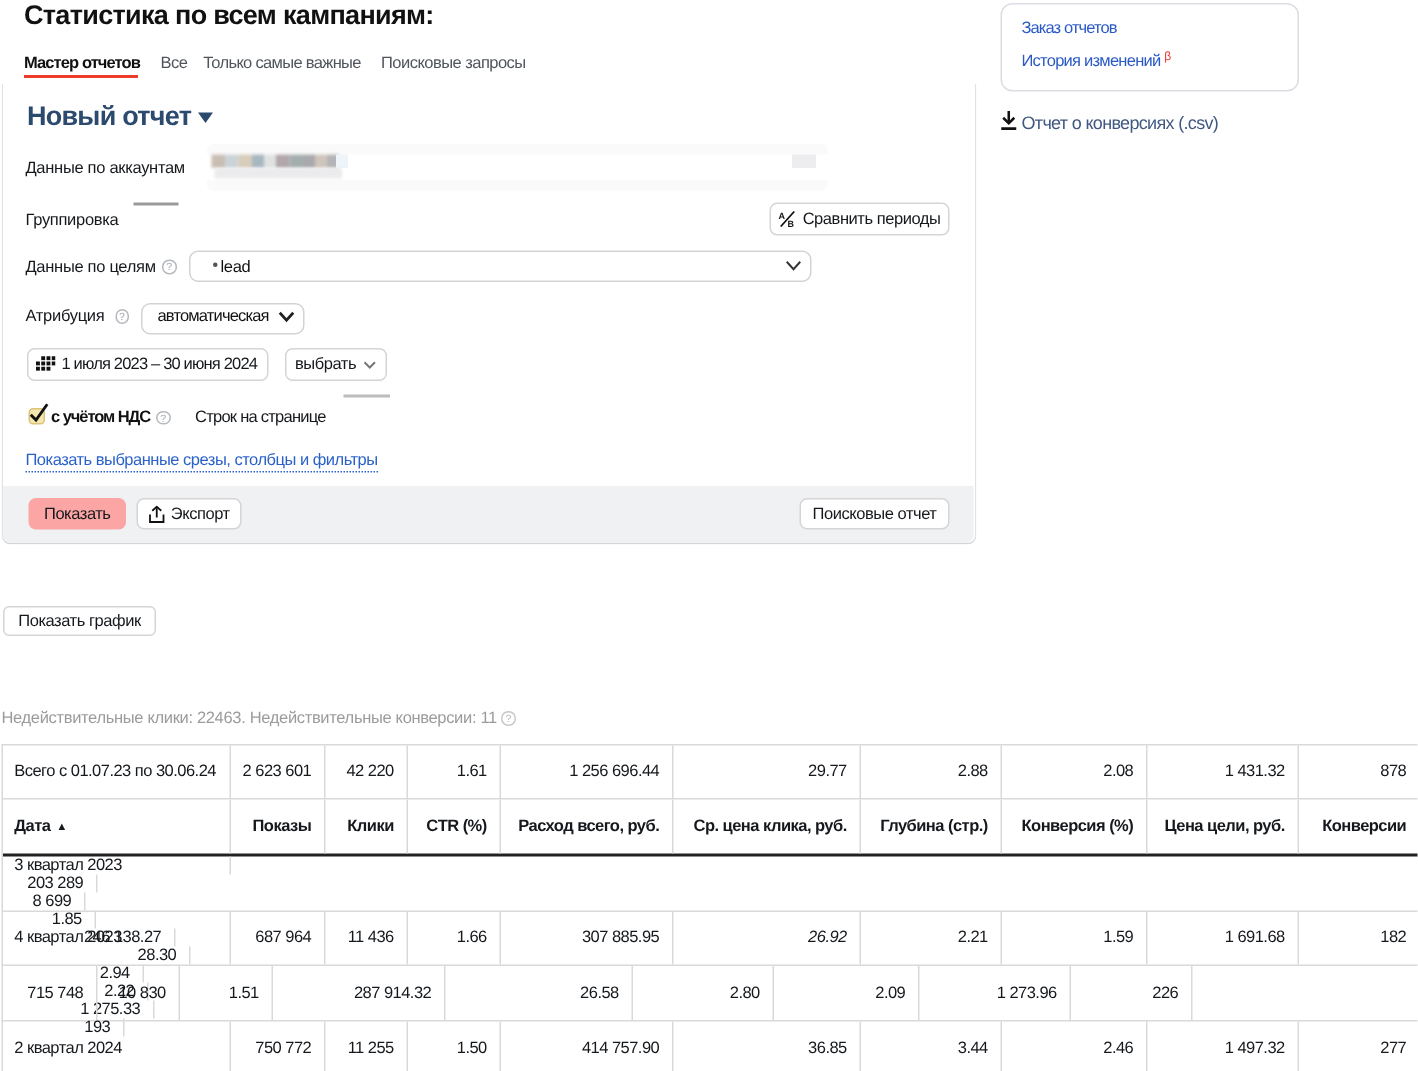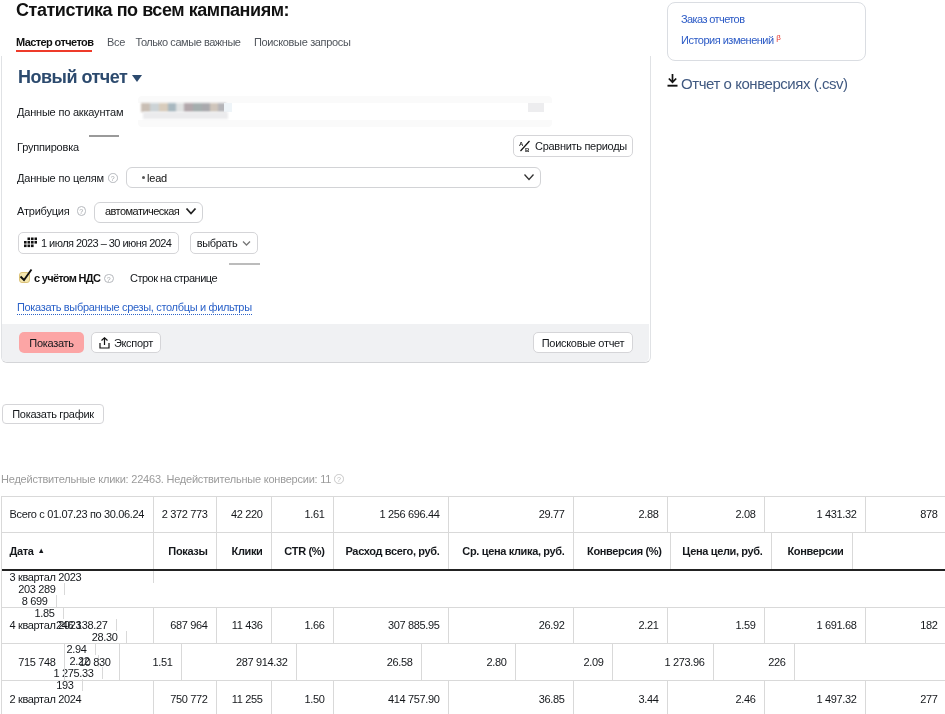--- a/index.html
+++ b/index.html
@@ -128,44 +128,45 @@
 <div class="abs" style="left:667px;top:2px;width:199px;height:59px;border:1px solid #dadde2;border-radius:8px;box-sizing:border-box;"></div>
 <div class="abs" style="left:681px;top:13px;font-size:11px;color:#2b5ac6;letter-spacing:-0.6px;">Заказ отчетов</div>
 <div class="abs" style="left:681px;top:33px;font-size:11px;color:#2b5ac6;letter-spacing:-0.5px;">История изменений <span style="color:#e5352d;font-size:8px;vertical-align:4px;">β</span></div>
 <svg class="abs" style="left:666.5px;top:73px;" width="11" height="14" viewBox="0 0 11 14">
   <g stroke="#111" fill="none">
     <path d="M5.5 1 L5.5 8.5" stroke-width="1.7"></path>
     <path d="M1.8 5.5 L5.5 9.2 L9.2 5.5" stroke-width="1.7"></path>
     <path d="M0.5 12.7 L10.5 12.7" stroke-width="1.9"></path>
     </g>
   </svg>
-<div class="abs" style="left:681px;top:75px;font-size:15px;color:#405981;letter-spacing:-0.45px;">Отчет о конверсиях (.csv)</div>
+<div class="abs" style="left:681px;top:75px;font-size:12px;color:#405981;letter-spacing:-0.45px;">Отчет о конверсиях (.csv)</div>
 
 <div class="abs" style="left:1px;top:473px;font-size:11px;color:#9b9b9b;letter-spacing:-0.22px;">Недействительные клики: 22463. Недействительные конверсии: 11 <span class="qm" style="border-color:#c9c9c9;color:#b5b5b5;vertical-align:1px;">?</span></div>
 
 <div class="abs" style="left:1px;top:496px;width:945px;border-top:1px solid #d9d9d9;border-left:1px solid #d9d9d9;box-sizing:border-box;font-size:11px;letter-spacing:-0.35px;color:#15181c;">
 <div class="trow" style="height:35.5px;">
   <div class="c dcol" style="width:152px;">Всего с 01.07.23 по 30.06.24</div>
-      <div class="c num" style="width:63px;">2 372 773</div>
+      <div class="c num" style="width:63px;">2 623 601</div>
   <div class="c num" style="width:55px;">42 220</div>
       <div class="c num" style="width:62px;">1.61</div>
   <div class="c num" style="width:115px;">1 256 696.44</div>
       <div class="c num" style="width:125px;">29.77</div>
   <div class="c num" style="width:94px;">2.88</div>
       <div class="c num" style="width:97px;">2.08</div>
   <div class="c num" style="width:101px;">1 431.32</div>
       <div class="c num" style="width:81px;">878</div>
 </div>
 <div class="trow" style="height:38px;font-weight:bold;border-bottom:2px solid #222;">
   <div class="c dcol" style="width:152px;">Дата <span style="font-size:7.5px;letter-spacing:0;margin-left:4px;">▲</span></div>
       <div class="c num" style="width:63px;">Показы</div>
   <div class="c num" style="width:55px;">Клики</div>
       <div class="c num" style="width:62px;">CTR (%)</div>
   <div class="c num" style="width:115px;">Расход всего, руб.</div>
       <div class="c num" style="width:125px;">Ср. цена клика, руб.</div>
+  <div class="c num" style="width:94px;">Глубина (стр.)</div>
       <div class="c num" style="width:97px;">Конверсия (%)</div>
   <div class="c num" style="width:101px;">Цена цели, руб.</div>
       <div class="c num" style="width:81px;">Конверсии</div>
 </div>
 <div class="trow" style="height:37px;flex-direction:column;">
   <div class="c dcol" style="width:152px;">3 квартал 2023</div>
       <div class="c num" style="width:63px;">203 289</div>
   <div class="c num" style="width:55px;">8 699</div>
       <div class="c num" style="width:62px;">1.85</div>
   <div class="c num" style="width:115px;">246 138.27</div>
@@ -174,21 +175,21 @@
       <div class="c num" style="width:97px;">2.22</div>
   <div class="c num" style="width:101px;">1 275.33</div>
       <div class="c num" style="width:81px;">193</div>
 </div>
 <div class="trow" style="height:36.5px;">
   <div class="c dcol" style="width:152px;">4 квартал 2023</div>
       <div class="c num" style="width:63px;">687 964</div>
   <div class="c num" style="width:55px;">11 436</div>
       <div class="c num" style="width:62px;">1.66</div>
   <div class="c num" style="width:115px;">307 885.95</div>
-      <div class="c num" style="width:125px;">26.92</div>
+      <div class="c num" style="width:125px;font-style:italic;">26.92</div>
   <div class="c num" style="width:94px;">2.21</div>
       <div class="c num" style="width:97px;">1.59</div>
   <div class="c num" style="width:101px;">1 691.68</div>
       <div class="c num" style="width:81px;">182</div>
 </div>
 <div class="trow" style="height:37px;">
       <div class="c num" style="width:63px;">715 748</div>
   <div class="c num" style="width:55px;">10 830</div>
       <div class="c num" style="width:62px;">1.51</div>
   <div class="c num" style="width:115px;">287 914.32</div>

